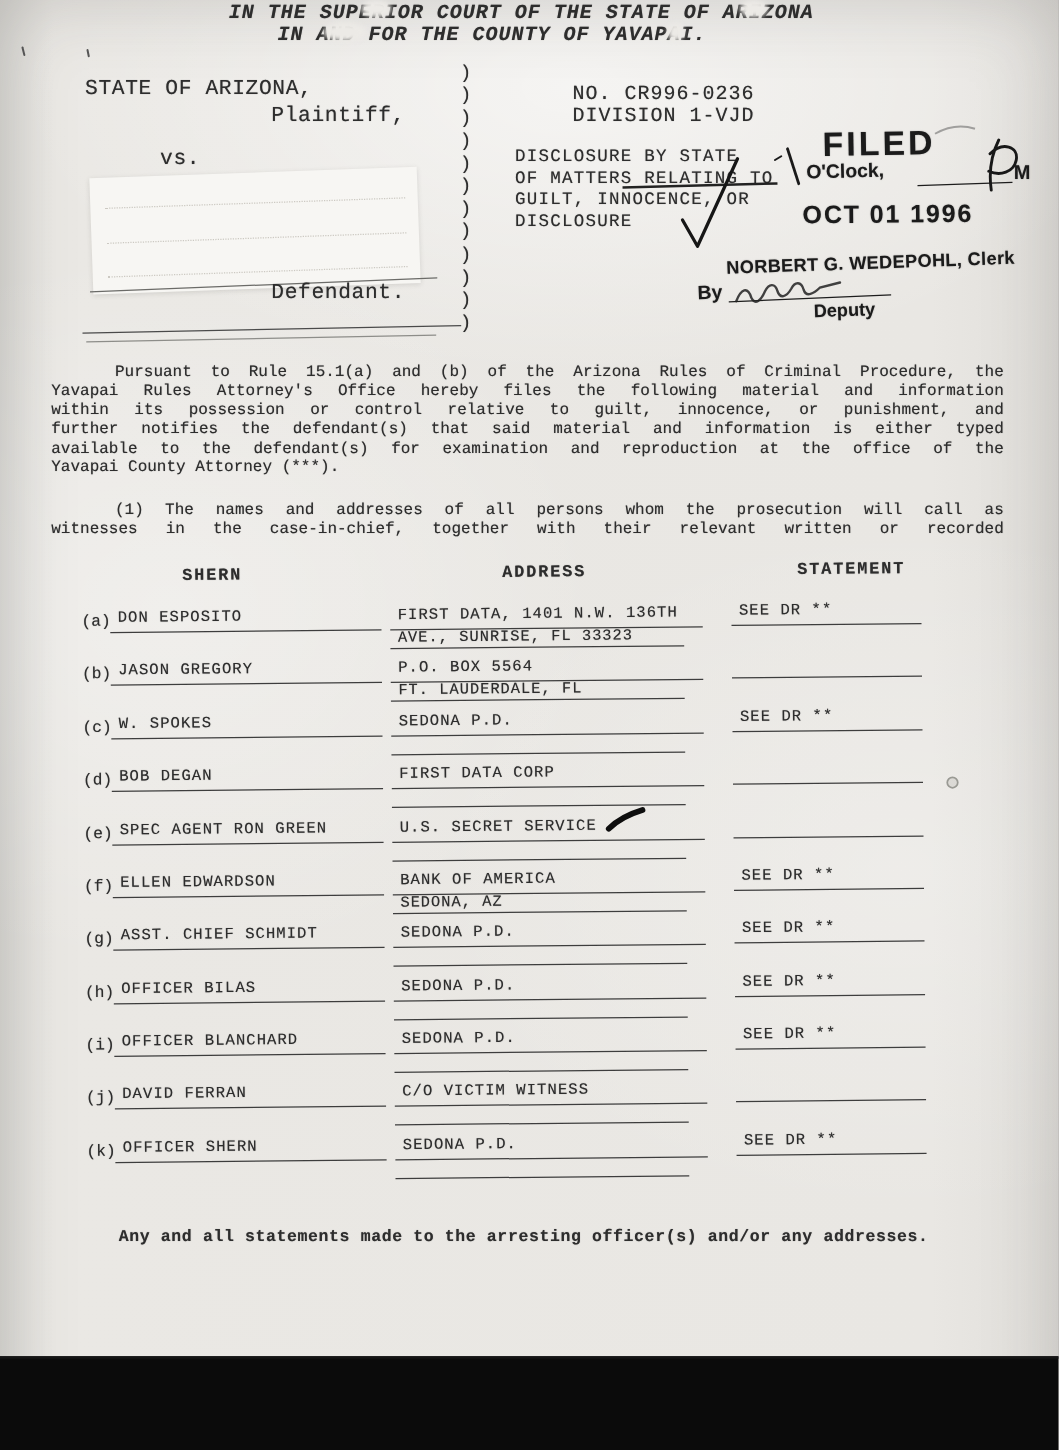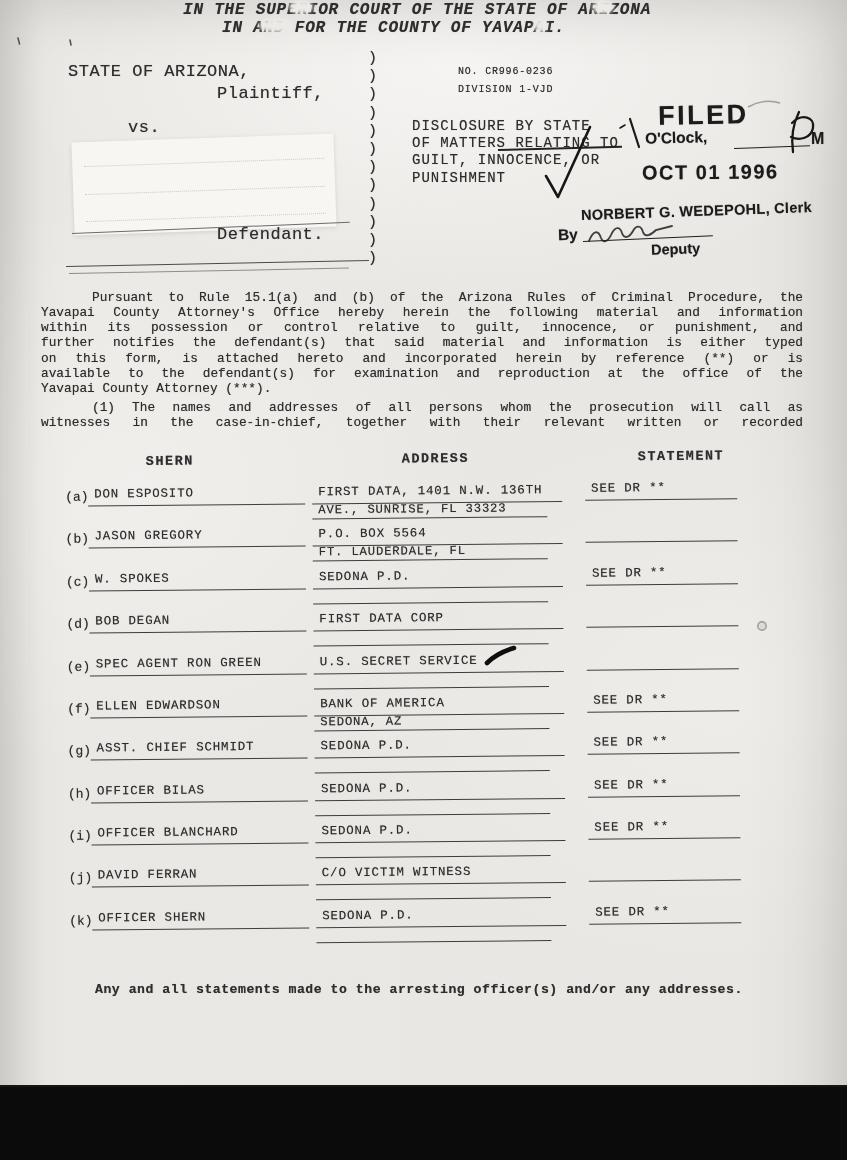--- a/index.html
+++ b/index.html
@@ -13,21 +13,21 @@
       #e7e5e1;
     box-shadow: inset 0 0 60px rgba(90,88,82,.25);
     font-family:"Liberation Mono","DejaVu Sans Mono",monospace;
     color:#2c2c2c;}
   .abs{position:absolute;}
   .tw{font-family:"Liberation Mono","DejaVu Sans Mono",monospace;color:#2d2d2d;
       text-shadow:0 0 .7px rgba(45,45,45,.55);}
   .hdr{font-style:italic;font-weight:bold;font-size:16px;letter-spacing:.8px;white-space:nowrap;}
   .cap{font-size:17px;letter-spacing:.5px;white-space:nowrap;}
   .parens{font-size:15px;line-height:18.2px;white-space:pre;text-align:left;}
-  .caseno{font-size:10px;letter-spacing:.8px;white-space:nowrap;}
+  .caseno{font-size:16px;letter-spacing:.8px;white-space:nowrap;}
   .title-line{font-size:14px;font-weight:normal;letter-spacing:1px;line-height:17.2px;white-space:nowrap;}
   .stamp{font-family:"Liberation Sans","DejaVu Sans",sans-serif;color:#1b1b1b;
       text-shadow:0 0 1px rgba(20,20,20,.45);white-space:nowrap;}
   .bodyblock{width:762px;font-size:12.8px;line-height:15.15px;}
   .jline{text-align:justify;text-align-last:justify;}
   .line{white-space:normal;}
   .indent{padding-left:51px;}
   .marker-gap{display:inline-block;width:17px;}
   .rule{position:absolute;border-top:1.4px solid #4a4a4a;transform-origin:0 0;}
   .whitebox{position:absolute;left:73px;top:138px;width:262px;height:93px;background:#f7f6f3;
@@ -79,40 +79,39 @@
 
   <div class="abs tw parens" style="left:368px;top:50px;"><span>)</span><br><span>)</span><br><span>)</span><br><span>)</span><br><span>)</span><br><span>)</span><br><span>)</span><br><span>)</span><br><span>)</span><br><span>)</span><br><span>)</span><br><span>)</span></div>
 
   <div class="abs tw caseno" style="left:458px;top:66px;">NO. CR996-0236</div>
   <div class="abs tw caseno" style="left:458px;top:84px;">DIVISION 1-VJD</div>
 
   <div class="abs" style="left:412px;top:118px;">
     <div class="tw title-line">DISCLOSURE BY STATE</div>
     <div class="tw title-line">OF MATTERS RELATING TO</div>
     <div class="tw title-line">GUILT, INNOCENCE, OR</div>
-    <div class="tw title-line">PUNISHMENT</div>
+    <div class="tw title-line">DISCLOSURE</div>
   </div>
   <div class="rule" style="left:498px;top:149px;width:124px;transform:rotate(-1.5deg);border-top-width:2px;border-top-color:#222;"></div>
 
   <div class="abs stamp" style="left:658px;top:100px;font-size:27px;font-weight:700;letter-spacing:2.5px;transform:rotate(-1deg);">FILED</div>
   <div class="abs stamp" style="left:645px;top:129px;font-size:15.5px;font-weight:600;transform:rotate(-1.5deg);">O'Clock,</div>
   <div class="rule" style="left:734px;top:148px;width:76px;transform:rotate(-2deg);border-top-width:1.8px;border-top-color:#1d1d1d;"></div>
   <div class="abs stamp" style="left:811px;top:130px;font-size:16px;font-weight:700;">M</div>
   <div class="abs stamp" style="left:642px;top:161px;font-size:20px;font-weight:600;letter-spacing:1.5px;transform:rotate(-.5deg);">OCT 01 1996</div>
   <div class="abs stamp" style="left:581px;top:203px;font-size:14.5px;font-weight:700;letter-spacing:.3px;transform:rotate(-2deg);">NORBERT G. WEDEPOHL, Clerk</div>
   <div class="abs stamp" style="left:558px;top:226px;font-size:15.5px;font-weight:600;transform:rotate(-2deg);">By</div>
   <div class="rule" style="left:583px;top:241px;width:130px;transform:rotate(-2.5deg);border-top-width:1.7px;border-top-color:#1d1d1d;"></div>
   <div class="abs stamp" style="left:651px;top:241px;font-size:14.5px;font-weight:600;transform:rotate(-2deg);">Deputy</div>
 
   <div class="abs tw bodyblock" style="left:41px;top:290px;">
     <div class="jline indent">Pursuant to Rule 15.1(a) and (b) of the Arizona Rules of Criminal Procedure, the</div>
-    <div class="jline">Yavapai County Attorney's Office hereby herein the following material and information</div>
+    <div class="jline">Yavapai Rules Attorney's Office hereby files the following material and information</div>
     <div class="jline">within its possession or control relative to guilt, innocence, or punishment, and</div>
     <div class="jline">further notifies the defendant(s) that said material and information is either typed</div>
-    <div class="jline">on this form, is attached hereto and incorporated herein by reference (**) or is</div>
     <div class="jline">available to the defendant(s) for examination and reproduction at the office of the</div>
     <div class="line">Yavapai County Attorney (***).</div>
   </div>
 
   <div class="abs tw bodyblock" style="left:41px;top:400px;">
     <div class="jline indent"><span>(1)</span><span class="marker-gap"></span><span>The names and addresses of all persons whom the prosecution will call as</span></div>
     <div class="jline">witnesses in the case-in-chief, together with their relevant written or recorded</div>
   </div>
 
   <div class="wtable">

